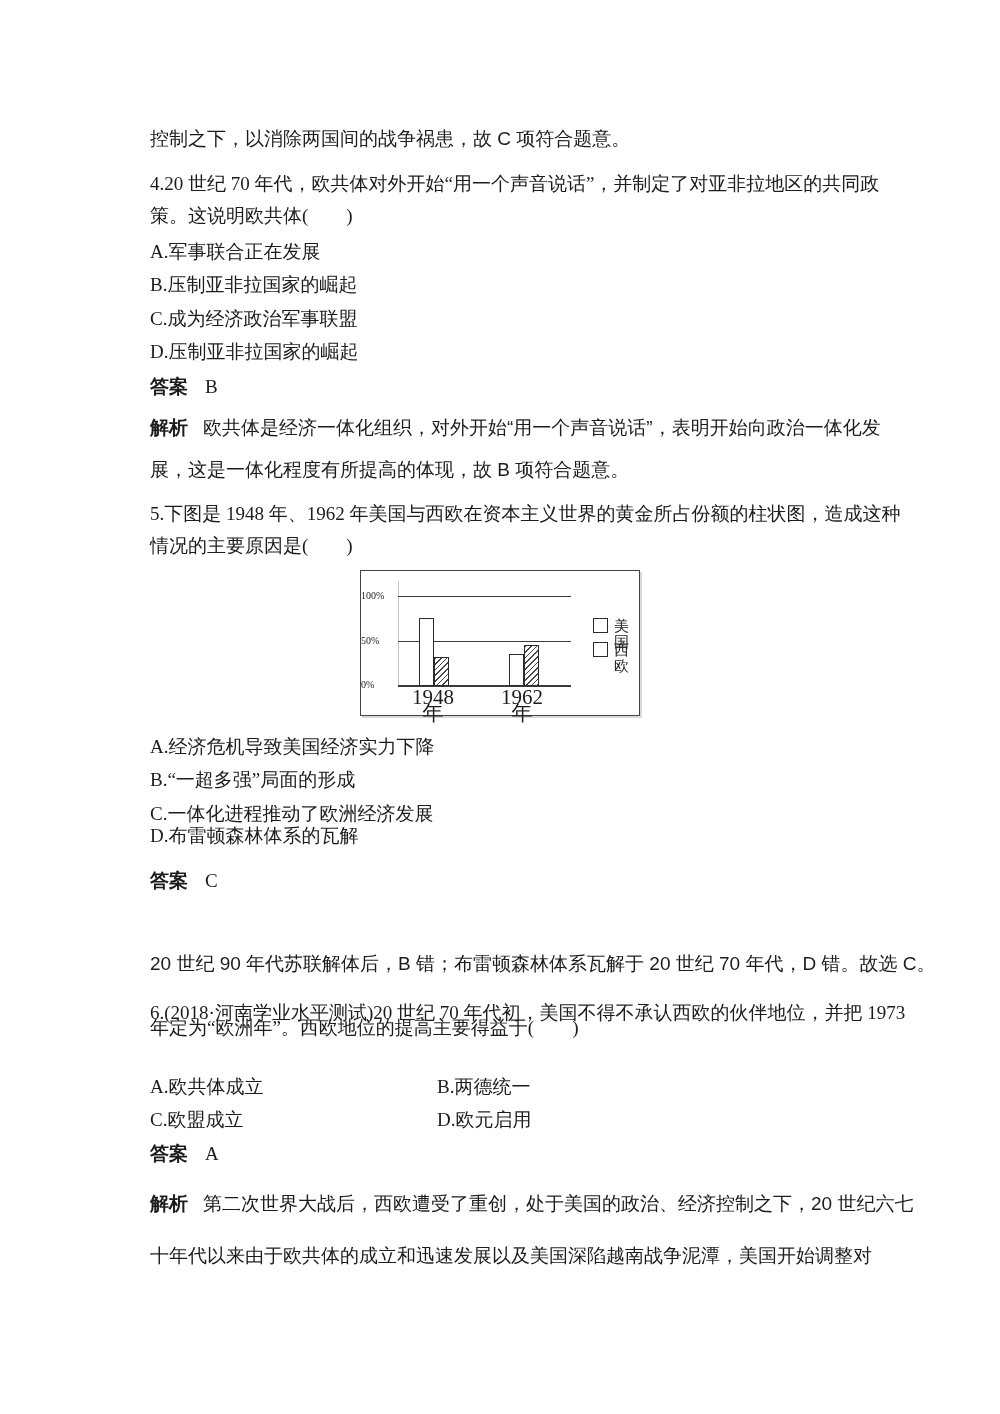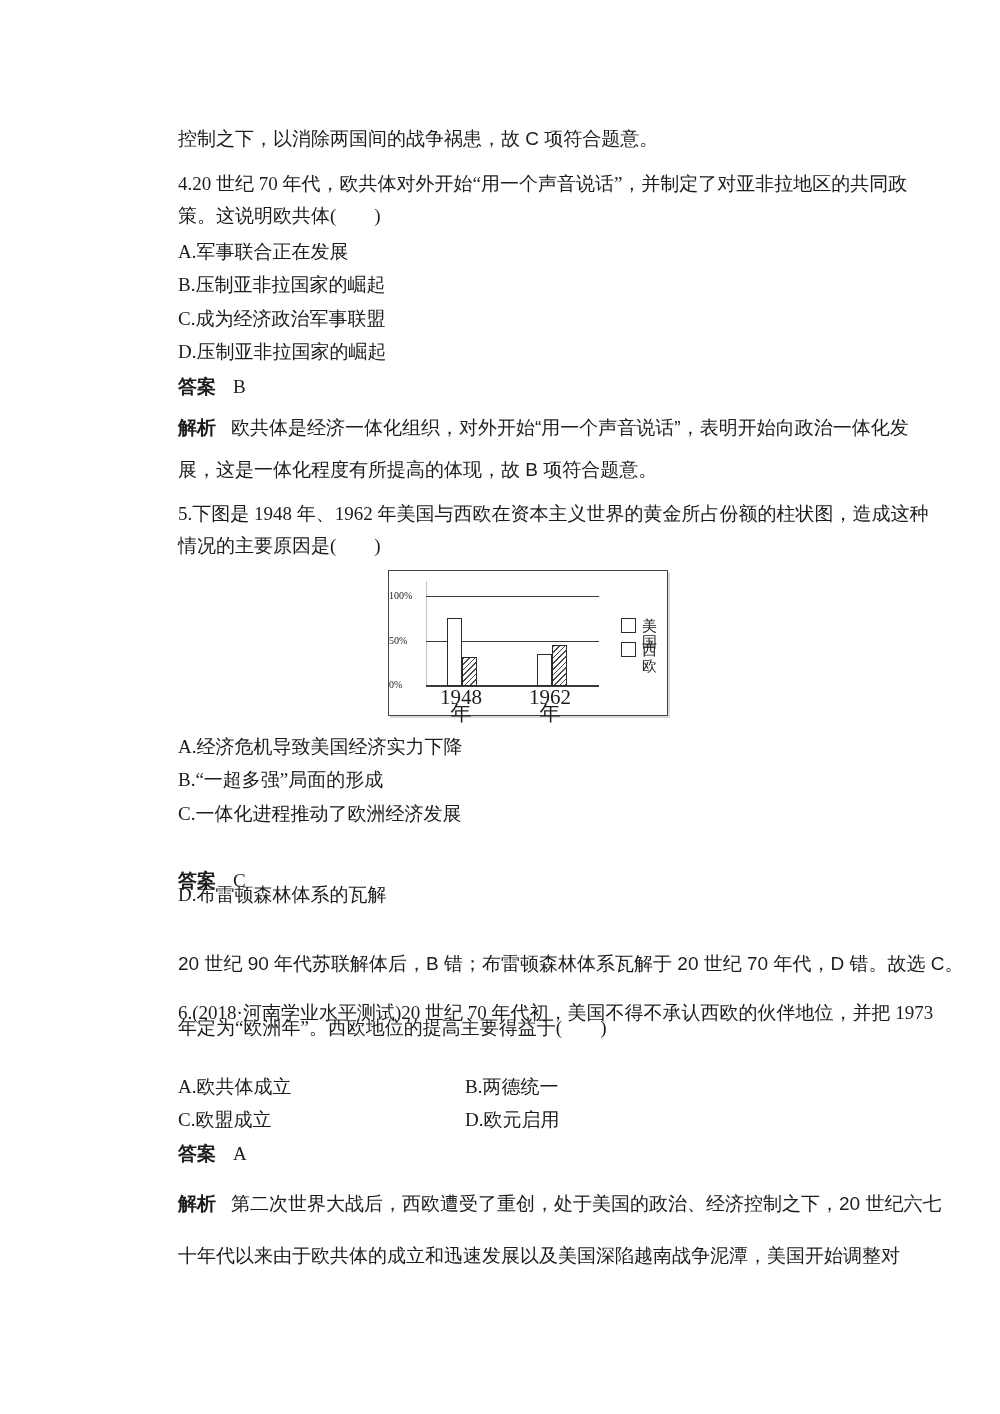--- a/index.html
+++ b/index.html
@@ -1,18 +1,18 @@
 <!DOCTYPE html>
 <html><head>
 <meta charset="utf-8">
 <style>
   html,body{margin:0;padding:0;background:#ffffff;}
   body{width:1000px;height:1414px;position:relative;overflow:hidden;
        font-family:"Liberation Serif","DejaVu Serif",serif;color:#1c1c1c;}
-  .page{position:absolute;inset:0;margin-left:28px;}
+  .page{position:absolute;inset:0;}
   .line{position:absolute;left:150px;white-space:nowrap;font-size:19px;line-height:24px;}
   .serif{font-family:"Liberation Serif","DejaVu Serif",serif;}
   .hei{font-family:"Liberation Sans","DejaVu Sans",sans-serif;}
   .lbl{font-family:"Liberation Sans","DejaVu Sans",sans-serif;font-weight:bold;margin-right:15px;}
   .ansv{font-family:"Liberation Serif","DejaVu Serif",serif;margin-left:2px;}
   .col2{display:inline-block;width:287px;}
   
   .chart-box{position:absolute;left:360px;top:570px;width:280px;height:146px;
              border:1px solid #444;background:#fff;box-shadow:2px 2px 0 #d9d9d9;box-sizing:border-box;}
   .plot{position:absolute;inset:0;font-size:13px;}
@@ -70,21 +70,21 @@
       <div class="swatch" style="top:47px"></div>
       <div class="legend-label" style="top:47px">美国</div>
       <div class="swatch hatched" style="top:71px"></div>
       <div class="legend-label" style="top:71px">西欧</div>
     </div>
   </div>
 
   <div class="line serif" style="top:735px">A.经济危机导致美国经济实力下降</div>
   <div class="line serif" style="top:768px">B.“一超多强”局面的形成</div>
   <div class="line serif" style="top:802px">C.一体化进程推动了欧洲经济发展</div>
-  <div class="line serif" style="top:883px">D.布雷顿森林体系的瓦解</div>
+  <div class="line serif" style="top:824px">D.布雷顿森林体系的瓦解</div>
   <div class="line" style="top:869px">
     <span class="lbl">答案</span><span class="ansv">C</span>
   </div>
   <div class="line hei" style="top:952px">20 世纪 90 年代苏联解体后，B 错；布雷顿森林体系瓦解于 20 世纪 70 年代，D 错。故选 C。</div>
 
   <div class="line serif" style="top:1001px">6.(2018·河南学业水平测试)20 世纪 70 年代初，美国不得不承认西欧的伙伴地位，并把 1973</div>
   <div class="line serif" style="top:1016px">年定为“欧洲年”。西欧地位的提高主要得益于(　　)</div>
   <div class="line serif" style="top:1075px">
     <span class="col2">A.欧共体成立</span><span>B.两德统一</span>
   </div>

